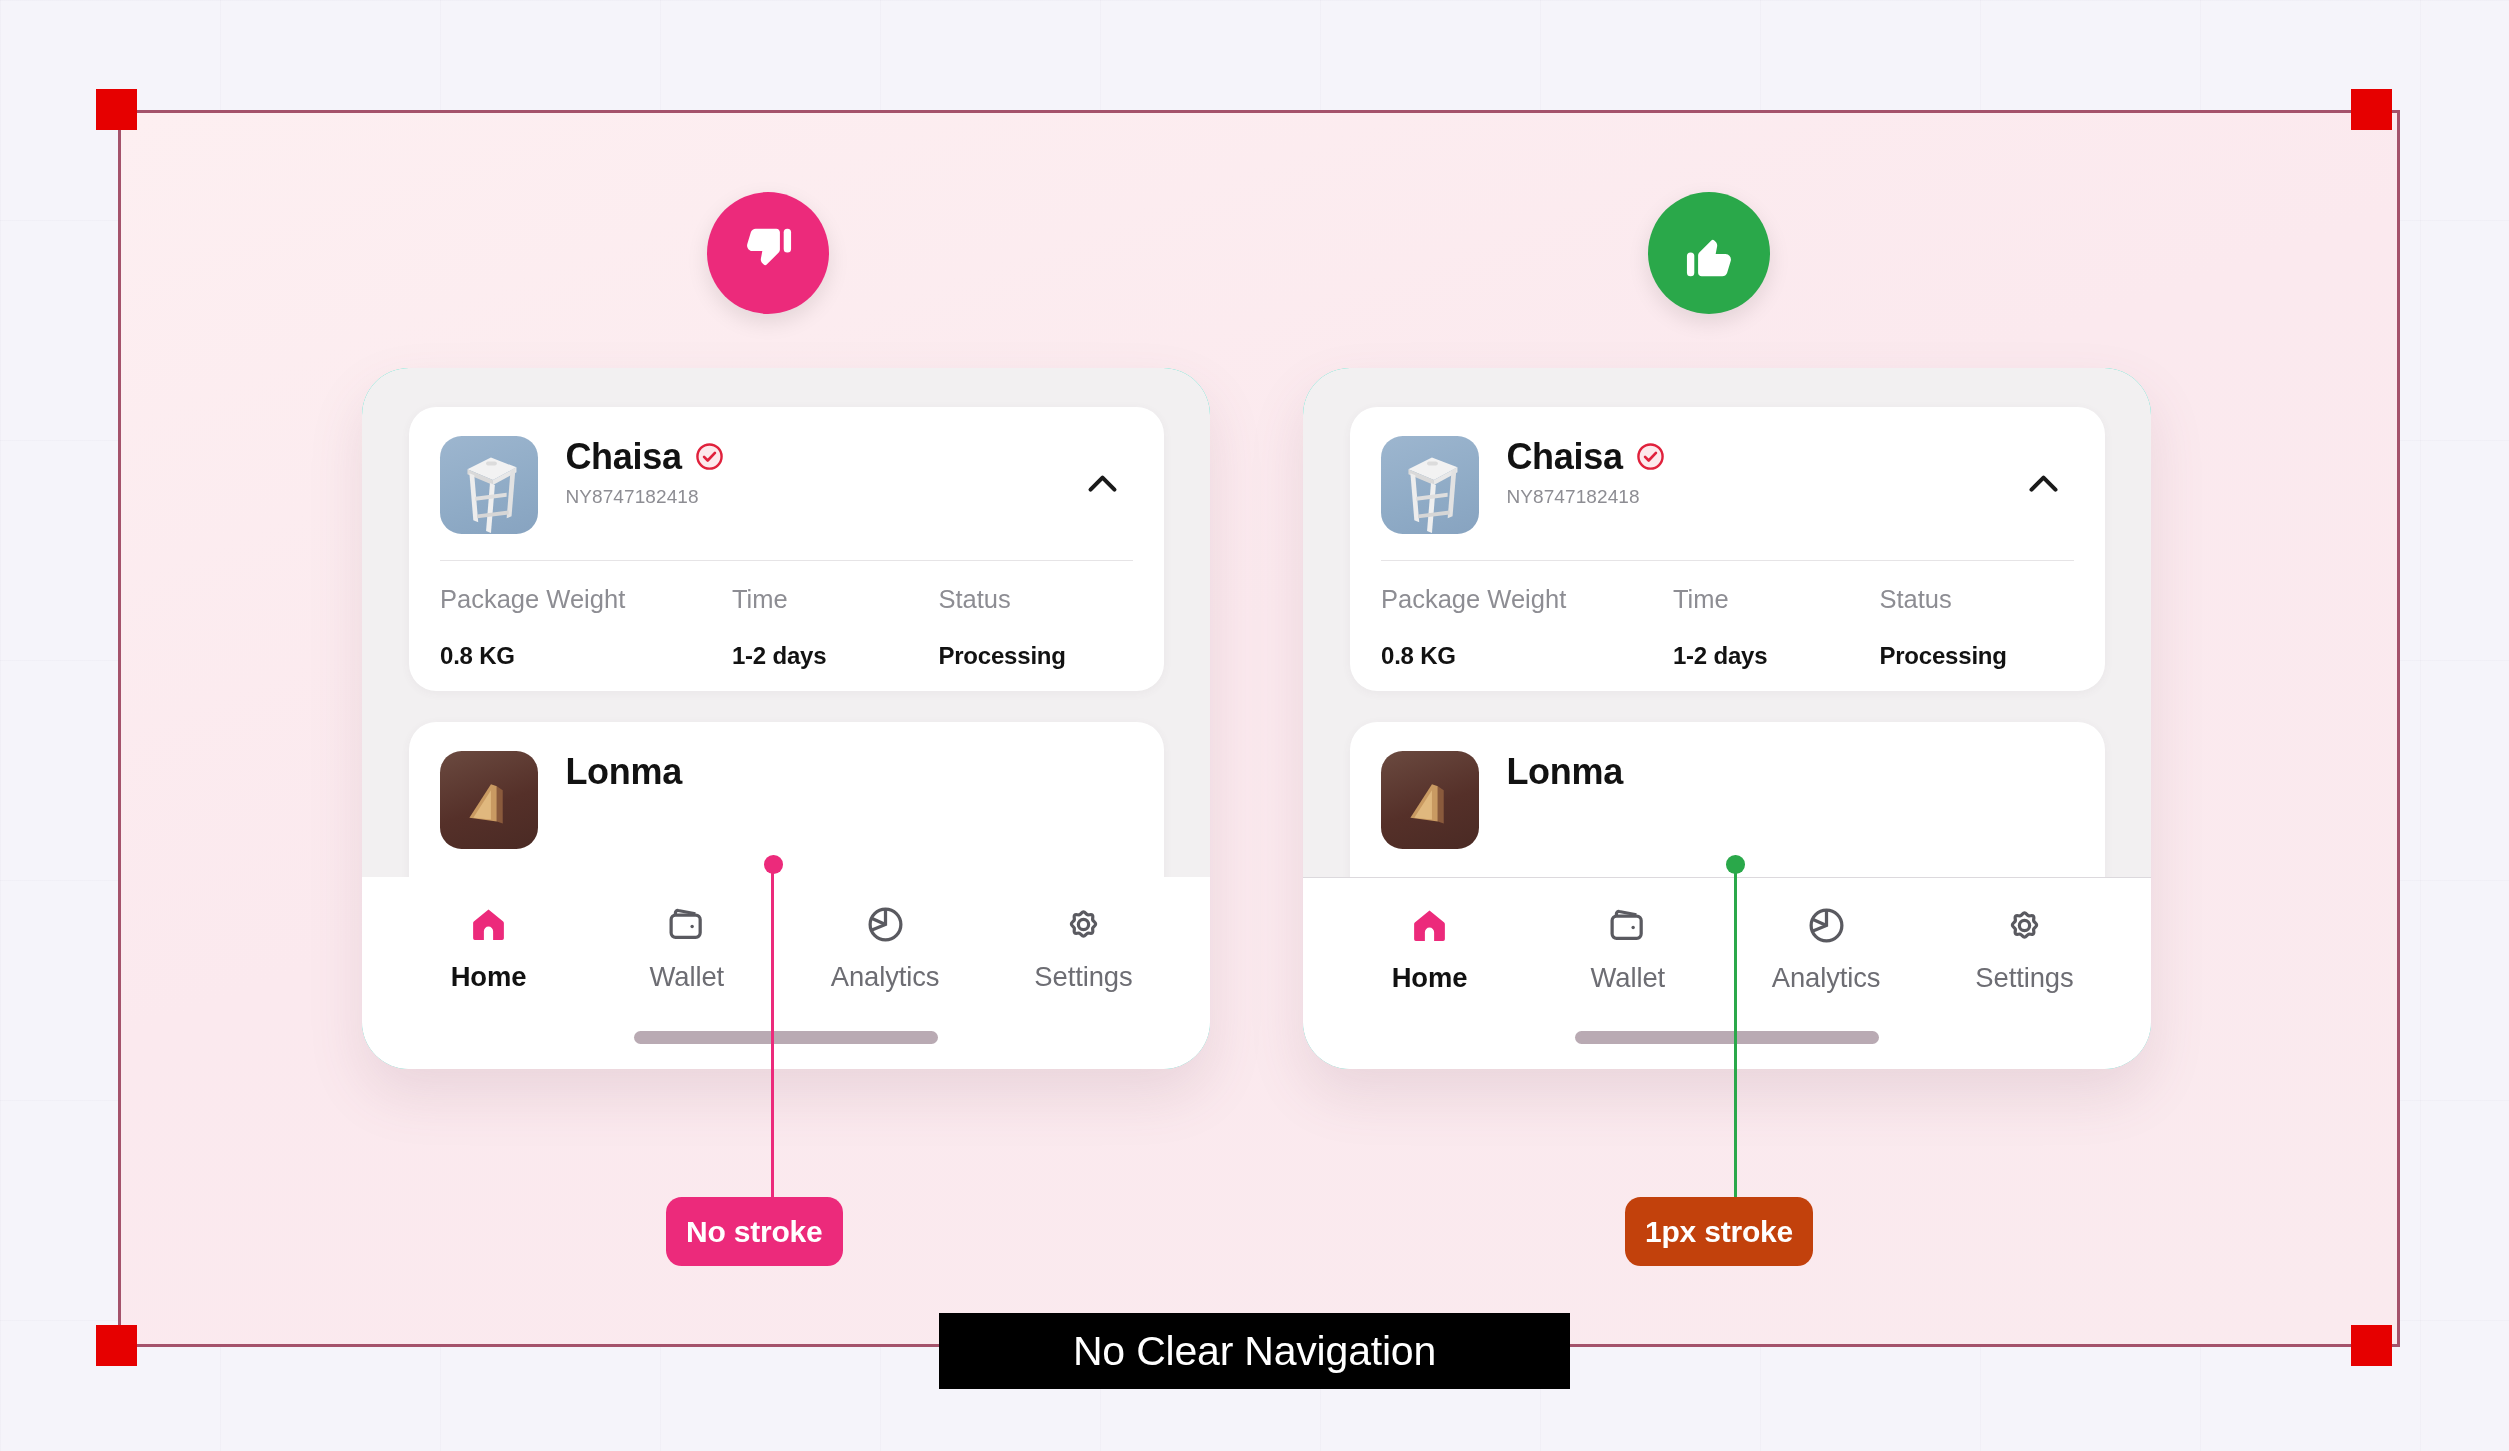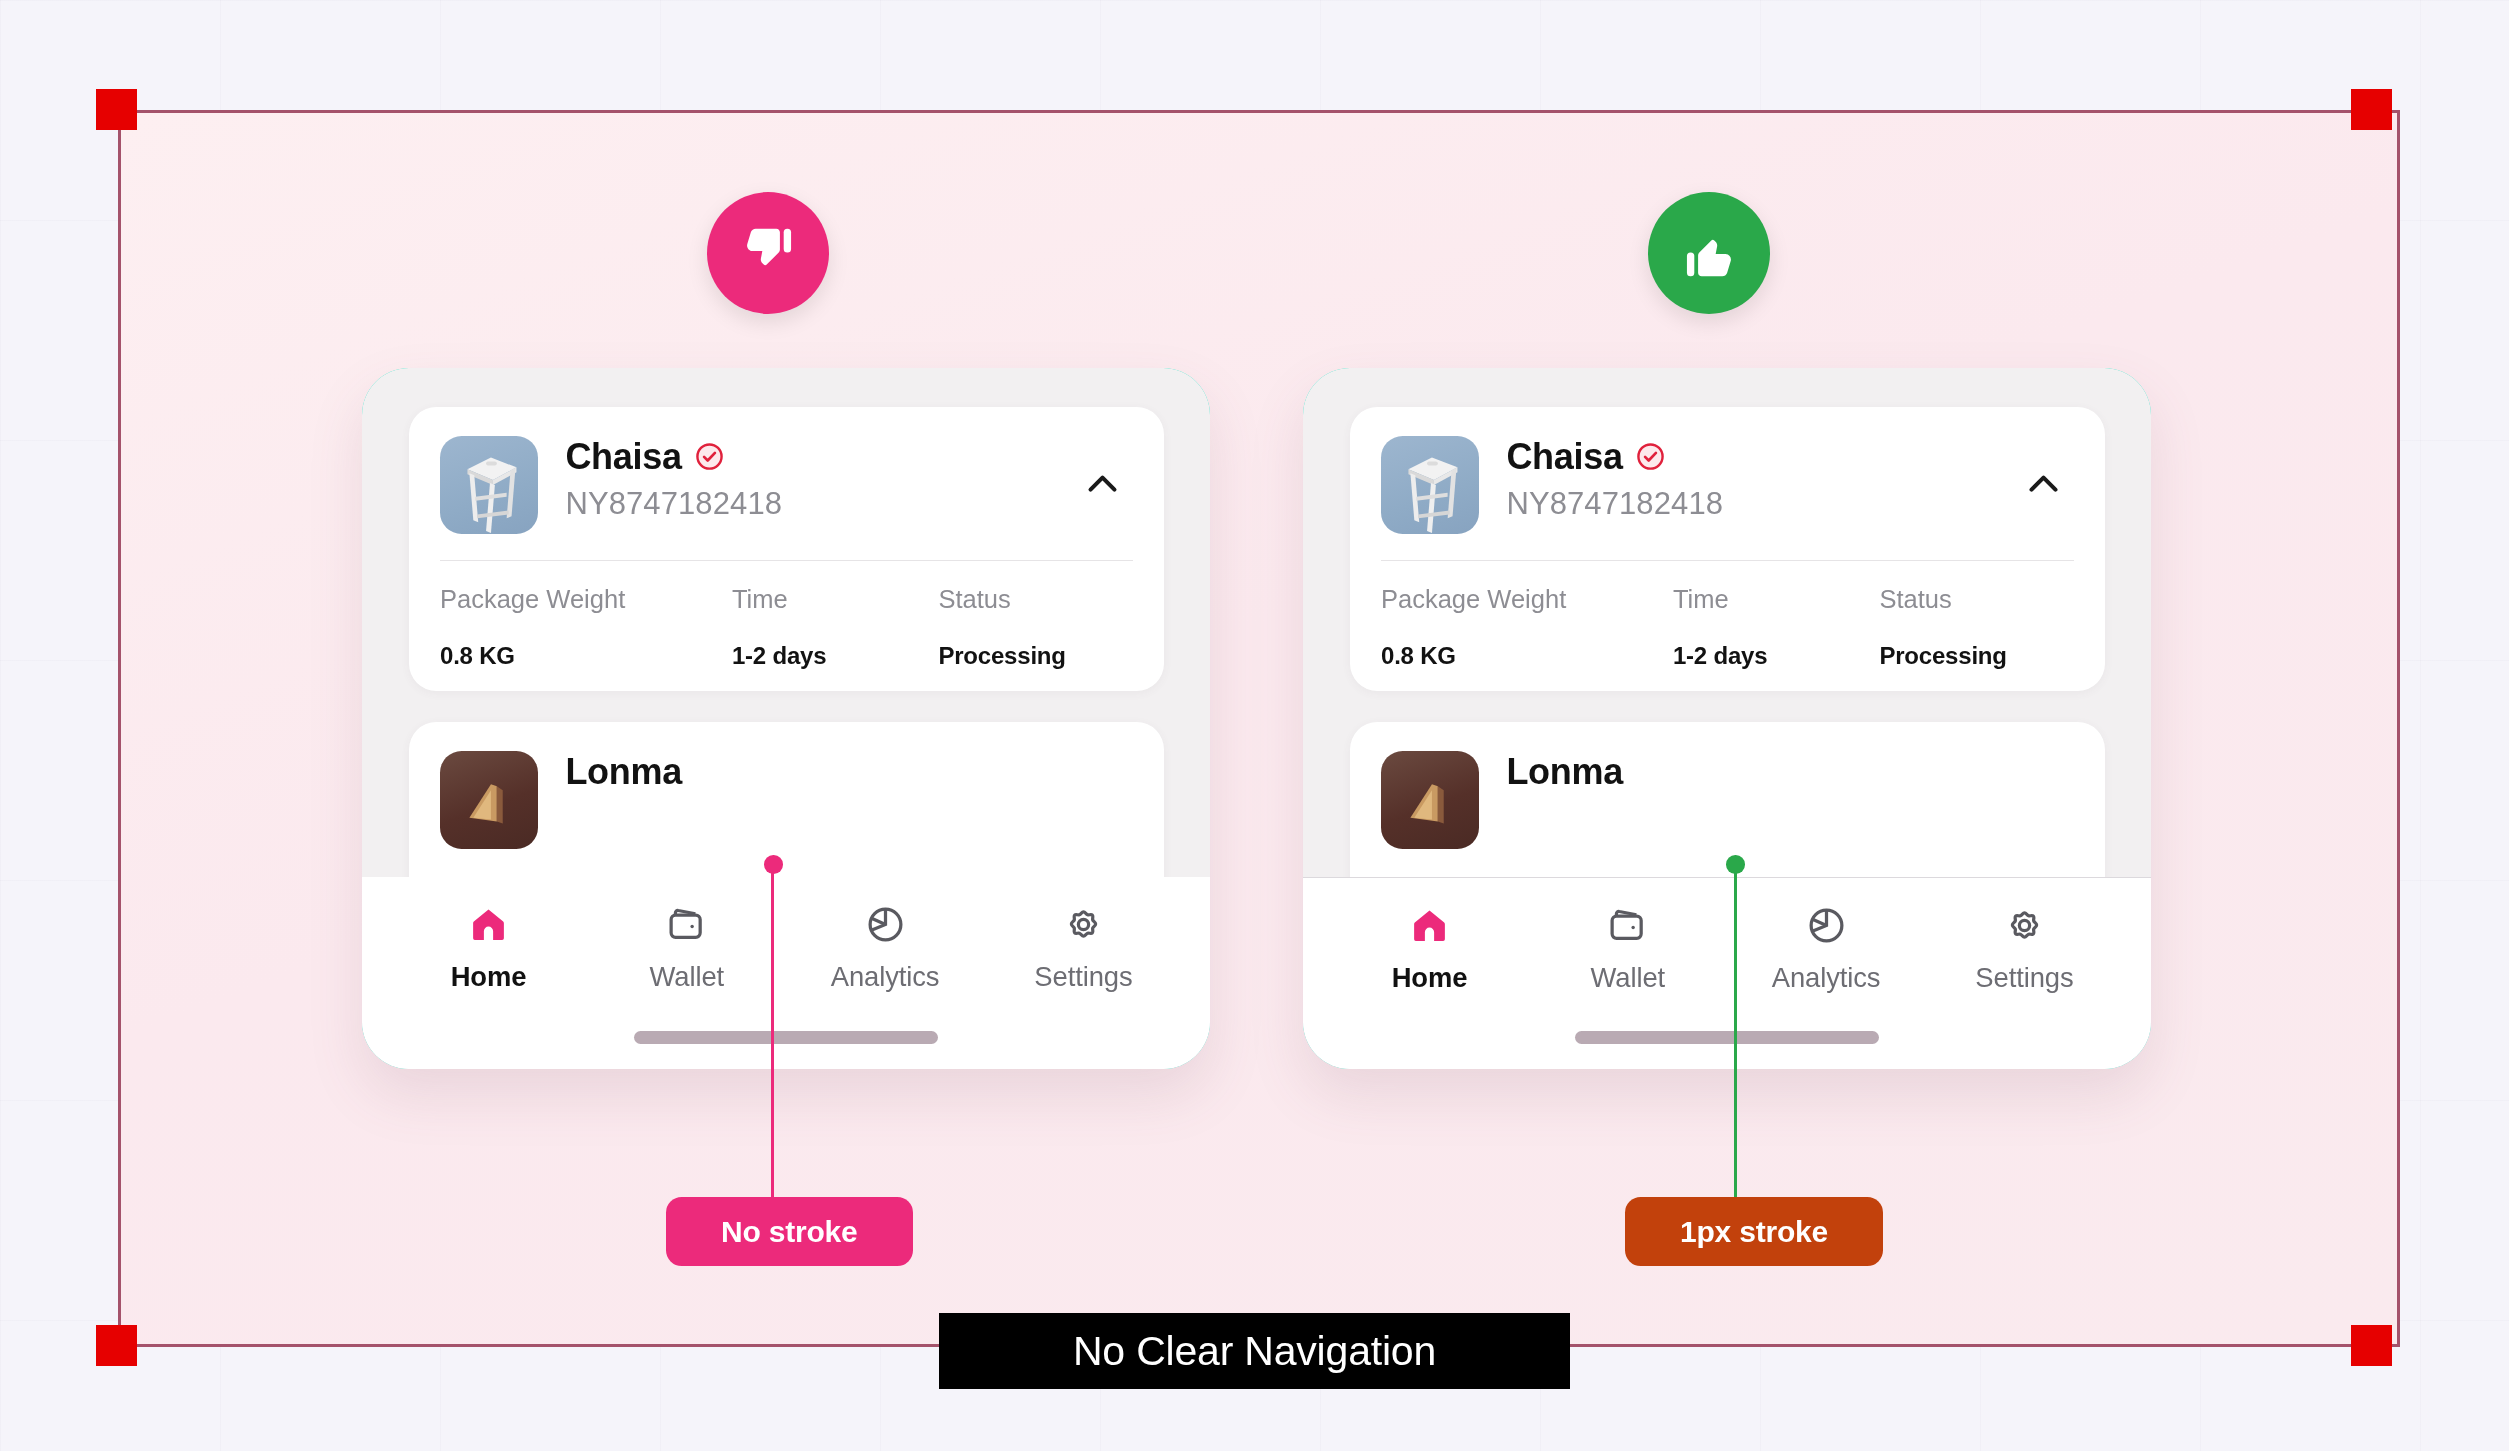--- a/index.html
+++ b/index.html
@@ -133,21 +133,21 @@
   .title-row { display: flex; align-items: center; gap: 13.7px; }
   .prod-name {
     font-size: 36px;
     font-weight: 700;
     color: #121212;
     letter-spacing: -0.3px;
     line-height: 1.05;
   }
   .verified-icon { width: 29px; height: 29px; flex: none; }
   .order-id {
-    font-size: 31px;
+    font-size: 19px;
     color: #8d8d93;
     margin-top: 9.8px;
     letter-spacing: 0.1px;
   }
   .chevron-up {
     position: absolute;
     right: 41px;
     top: 57px;
     width: 41px;
     height: 41px;
@@ -242,21 +242,21 @@
   #line-good { left: 1734px; top: 862px; height: 338px; background: #2aa84a; }
   #dot-good  { left: 1726px; top: 855px; background: #2aa84a; }
 
   .callout-pill {
     position: absolute;
     height: 69px;
     border-radius: 15.7px;
     display: flex;
     align-items: center;
     justify-content: center;
-    padding: 0 55px;
+    padding: 0 20px;
     color: #ffffff;
     font-size: 30px;
     font-weight: 700;
     letter-spacing: -0.2px;
     z-index: 6;
   }
   #pill-bad  { left: 666px;  top: 1197px; background: #ec2a7b; }
   #pill-good { left: 1625px; top: 1197px; background: #c2410c; }
 
   

